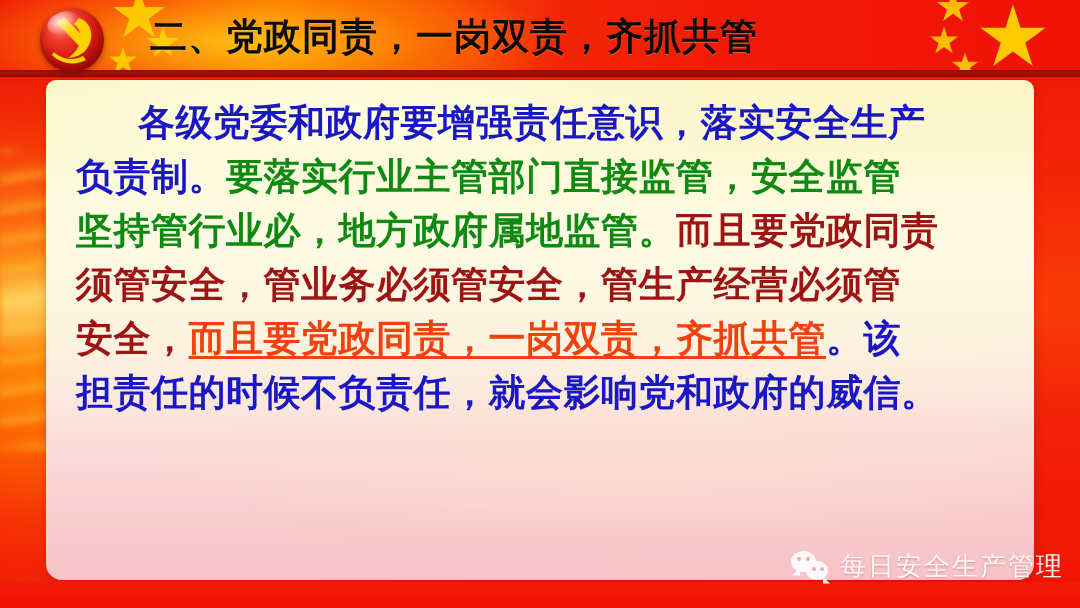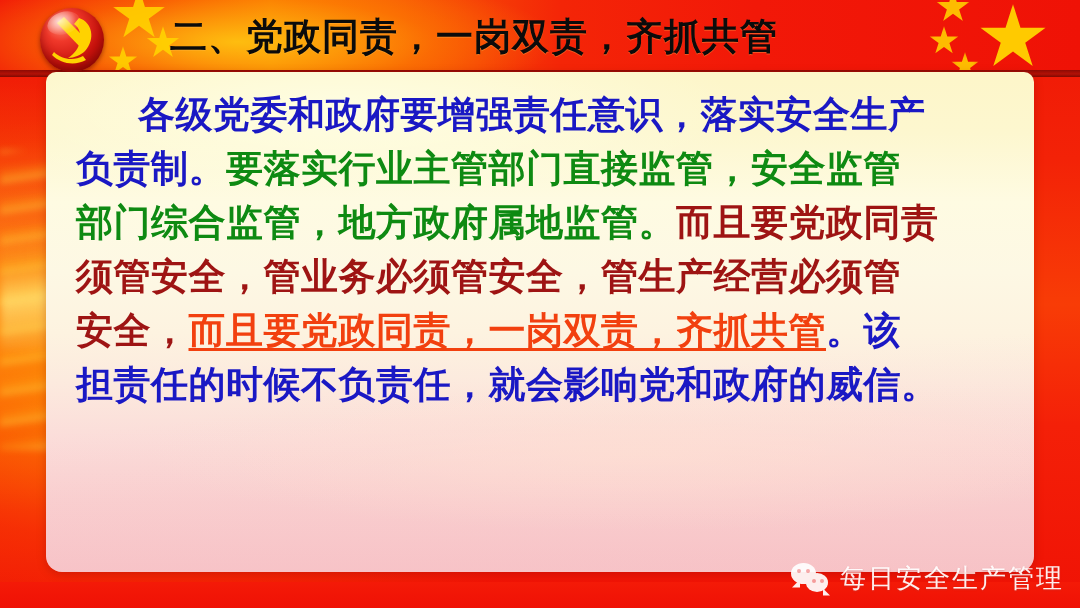--- a/index.html
+++ b/index.html
@@ -77,26 +77,25 @@
   }
   .emblem svg{position:absolute;inset:0;}
 
   
   .title{
     position:absolute;left:150px;top:13px;
     font-family:"DejaVu Sans","Liberation Sans",sans-serif;
     font-weight:700;font-size:37px;line-height:48px;letter-spacing:1px;
     color:#0b0b0b;white-space:nowrap;
     text-shadow:0 1px 0 rgba(255,190,80,.35);
-    margin-left:20px;
   }
 
   
   .panel{
-    position:absolute;left:46px;top:72px;width:988px;height:500px;
+    position:absolute;left:46px;top:80px;width:988px;height:500px;
     border-radius:10px 10px 16px 16px;
     background:
       linear-gradient(180deg,
         #fdf6c9 0%,
         #fdf7cf 12%,
         #fefbe2 26%,
         #fdf8e4 40%,
         #fdf3e0 52%,
         #fceade 62%,
         #fbdcd9 74%,
@@ -128,21 +127,21 @@
   .c-orange{color:#f2400f;margin-top:24px;}
   .c-purple{color:#8d138d;}
   .u{
     text-decoration:underline;
     text-decoration-thickness:3px;
     text-underline-offset:5px;
   }
 
   
   .watermark{
-    position:absolute;right:16px;bottom:12px;
+    position:absolute;right:16px;bottom:24px;
     display:flex;align-items:center;gap:9px;
     opacity:.93;
   }
   .wm-label{
     font-family:"DejaVu Sans","Liberation Sans",sans-serif;
     font-size:26px;color:#ffffff;letter-spacing:2px;
     text-shadow:0 1px 2px rgba(190,60,60,.45);
     white-space:nowrap;
   }
   .wm-icon{width:40px;height:32px;position:relative;}
@@ -195,21 +194,21 @@
     <div class="gloss"></div>
   </div>
 
   <div class="title">二、党政同责，一岗双责，齐抓共管</div>
 
   <div class="panel">
     <div class="panel-haze"></div>
     <div class="body-text" id="body-text">
         <div class="line"><span class="indent"></span><span class="c-blue">各级党委和政府要增强责任意识，落实安全生产</span></div>
         <div class="line"><span class="c-blue">负责制。</span><span class="c-green">要落实行业主管部门直接监管，安全监管</span></div>
-        <div class="line"><span class="c-green">部门综合监管，地方政府属地监管。</span><span class="c-dred">而且要党政同责</span></div>
+        <div class="line"><span class="c-green">坚持管行业必，地方政府属地监管。</span><span class="c-dred">而且要党政同责</span></div>
         <div class="line"><span class="c-dred">须管安全，管业务必须管安全，管生产经营必须管</span></div>
         <div class="line"><span class="c-dred">安全，</span><span class="c-orange u">而且要党政同责，一岗双责，齐抓共管</span><span class="c-blue">。该</span></div>
         <div class="line"><span class="c-blue">担责任的时候不负责任，就会影响党和政府的威信。</span></div>
       </div>
   </div>
 
   <div class="bottom-band"></div>
 
   <div class="watermark">
     <div class="wm-icon">

